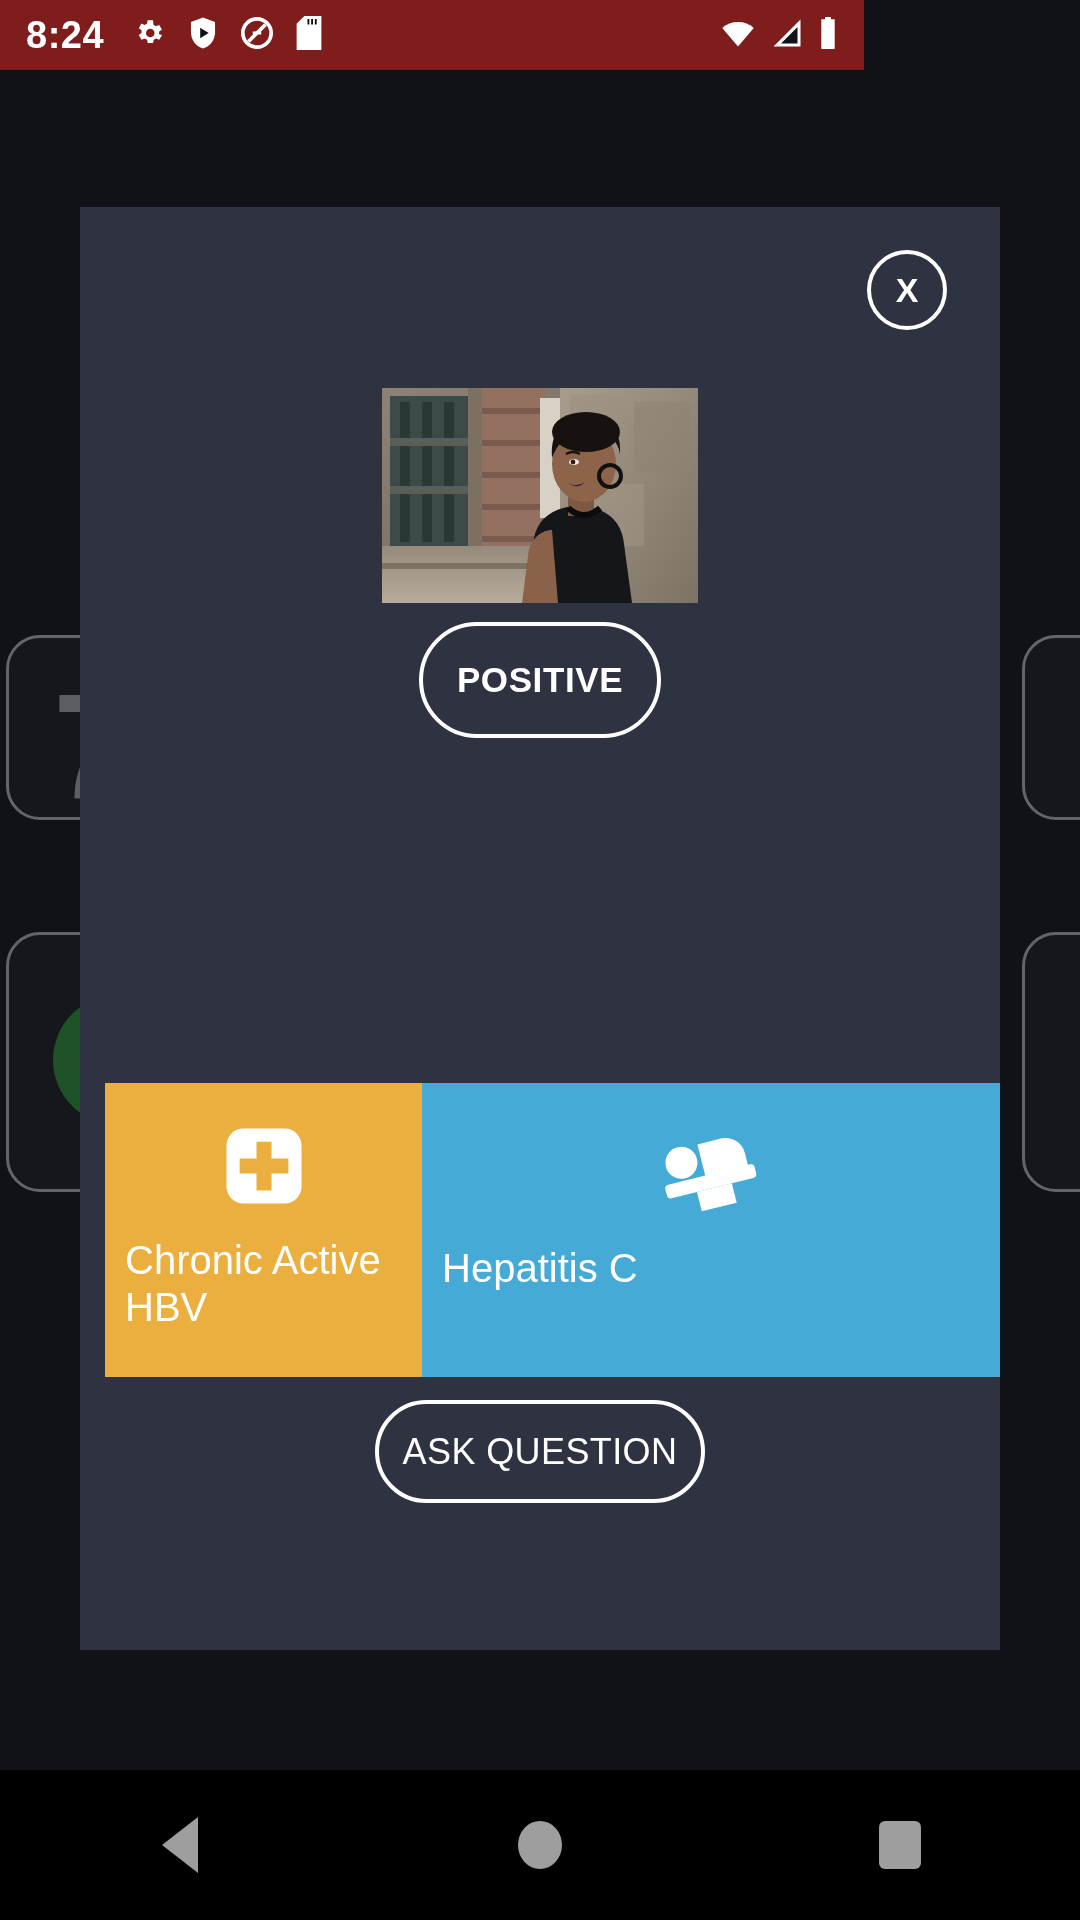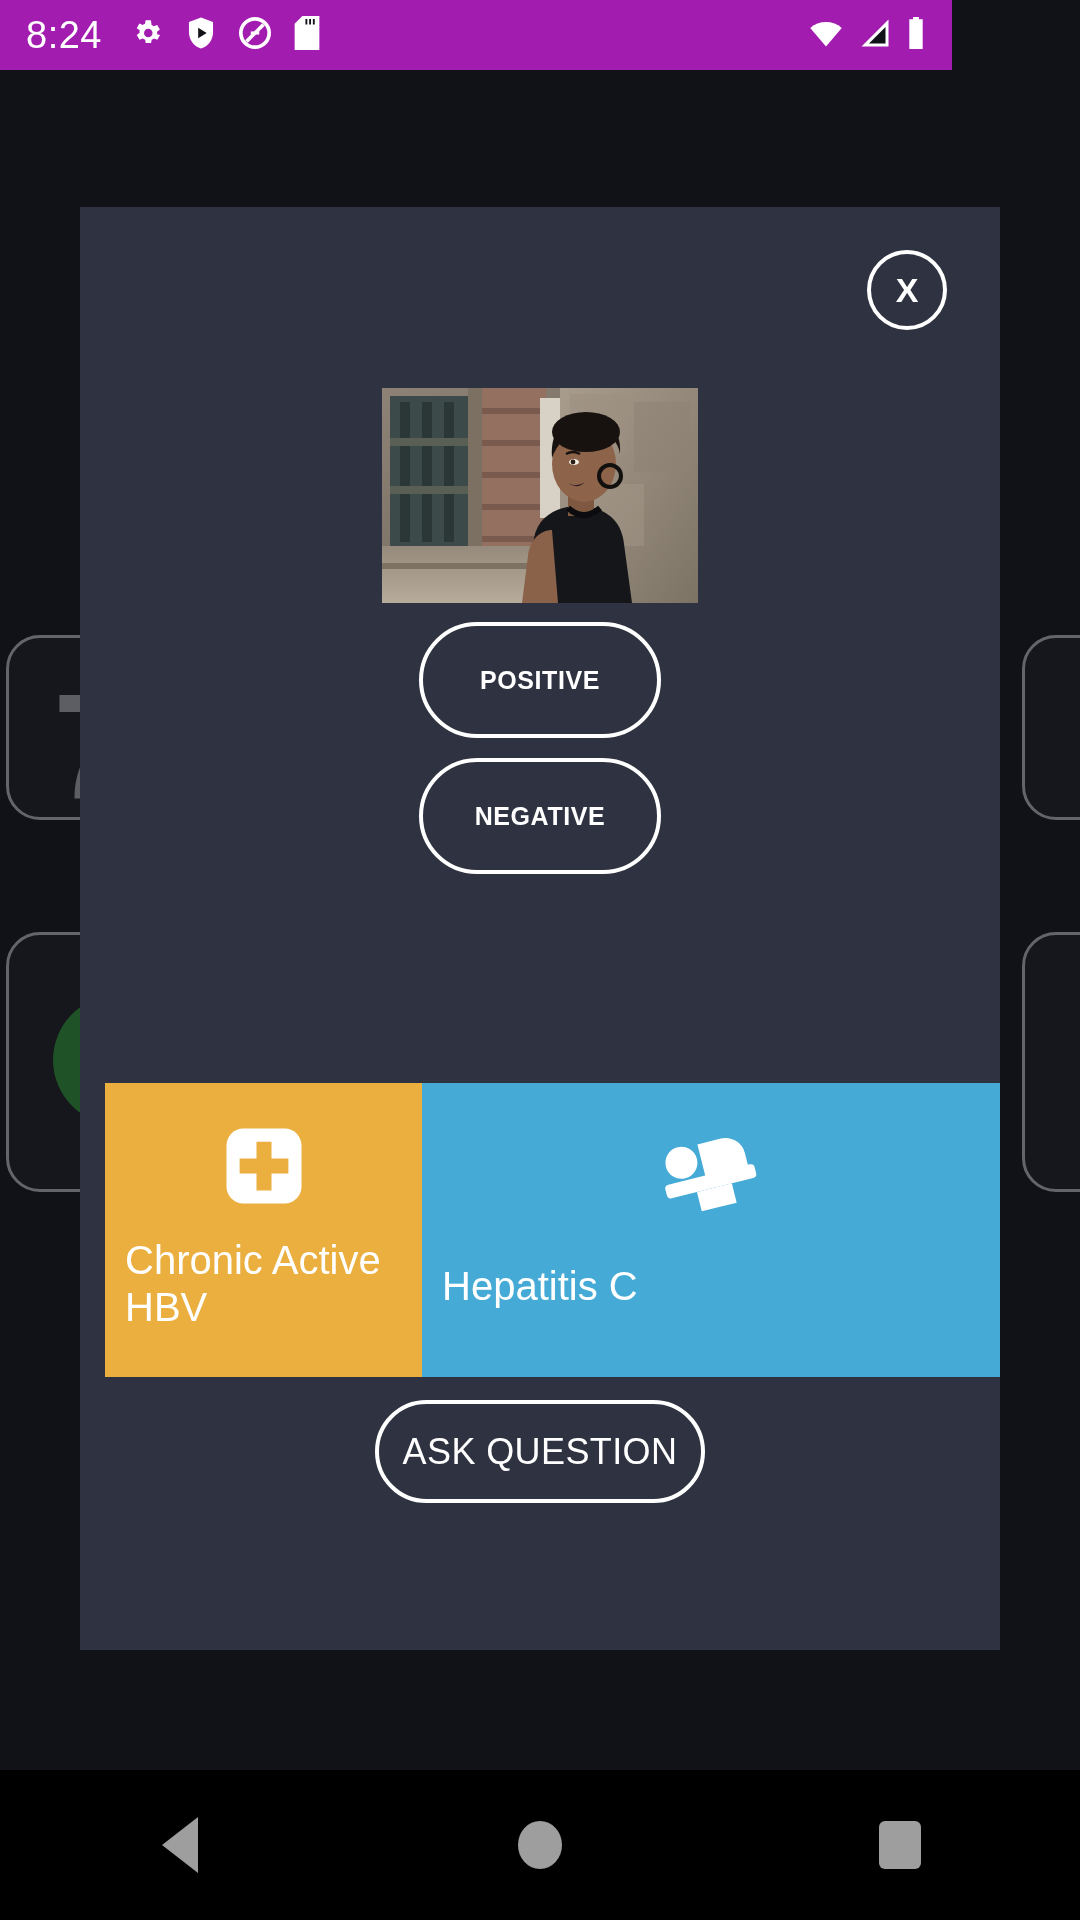--- a/index.html
+++ b/index.html
@@ -6,23 +6,24 @@
   html, body {
     width:1080px; height:1920px;
     background:#0e0f13;
     font-family:"Liberation Sans", sans-serif;
     overflow:hidden;
   }
   #root { position:relative; width:1080px; height:1920px; background:#111217; }
 
   
   .statusbar {
-    position:absolute; top:0; left:0; width:952px; height:70px;
-    background:#a21caf; display:flex; align-items:center;
+    position:absolute; top:0; left:0; width:864px; height:70px;
+    background:#7f1d1d; display:flex; align-items:center;
     padding:0 26px;
+    font-weight:bold;
   }
   .sb-clock { color:#fff; font-size:38px; letter-spacing:.5px; font-family:"Liberation Sans", sans-serif; }
   .sb-left-icons { display:flex; align-items:center; gap:22px; margin-left:28px; }
   .sb-spacer { flex:1; }
   .sb-right-icons { display:flex; align-items:center; gap:14px; }
   .sb-ic { display:block; }
 
   
   .bg-layer { position:absolute; top:70px; left:0; width:1080px; height:1700px; }
   .bg-card {
@@ -72,21 +73,21 @@
   .pill-stack {
     position:absolute; left:0; right:0; top:415px;
     display:flex; flex-direction:column; align-items:center; gap:20px;
   }
   .pill {
     border:4px solid #ffffff;
     border-radius:70px;
     background:transparent;
     color:#ffffff;
     font-weight:bold;
-    font-size:25px;
+    font-size:35px;
     letter-spacing:.6px;
     width:242px; height:116px;
     display:flex; align-items:center; justify-content:center;
     cursor:pointer;
     font-family:"Liberation Sans", sans-serif;
   }
 
   
   .tiles {
     position:absolute; left:25px; top:876px;
@@ -102,21 +103,21 @@
     cursor:pointer; overflow:hidden;
   }
   .tile-icon { height:118px; display:flex; align-items:center; justify-content:center; }
   .tile-label {
     color:#ffffff; font-size:40px; line-height:1.18;
     margin-top:12px;
     font-family:"Liberation Sans", sans-serif;
   }
   .tile.t-orange { flex:0 0 317px; background:#eaaf3f; }
   .tile.t-green  { flex:0 0 291px; background:#46bb5c; }
-  .tile.t-blue   { flex:1 1 auto;  background:#45abd6;gap:18px; }
+  .tile.t-blue   { flex:1 1 auto;  background:#45abd6; }
   .tile.t-blue .tile-label { text-align:left; }
   .tile.t-blue .tile-icon { margin-top:8px; }
 
   .ask-wrap {
     position:absolute; left:0; right:0; top:1193px;
     display:flex; justify-content:center;
   }
   .ask-btn {
     border:4px solid #ffffff; border-radius:70px;
     background:transparent; color:#ffffff;
@@ -274,21 +275,20 @@
             <circle cx="228" cy="88" r="11" fill="none" stroke="#12100f" stroke-width="4"></circle>
 
             <path d="M186 120 q16 14 32 0" stroke="#0c0c0e" stroke-width="6" fill="none"></path>
           </g>
         </svg>
       </div>
     </div>
 
     <div class="pill-stack">
       <div class="pill">POSITIVE</div>
-      <div class="pill">NEGATIVE</div>
     </div>
 
     <div class="tiles">
 
       <div class="tile t-orange">
         <div class="tile-icon">
           <svg width="90" height="90" viewBox="0 0 48 48">
             <rect x="4" y="4" width="40" height="40" rx="9" fill="#ffffff"></rect>
             <path fill="#eaaf3f" d="M20 11h8v9h9v8h-9v9h-8v-9h-9v-8h9z"></path>
           </svg>

